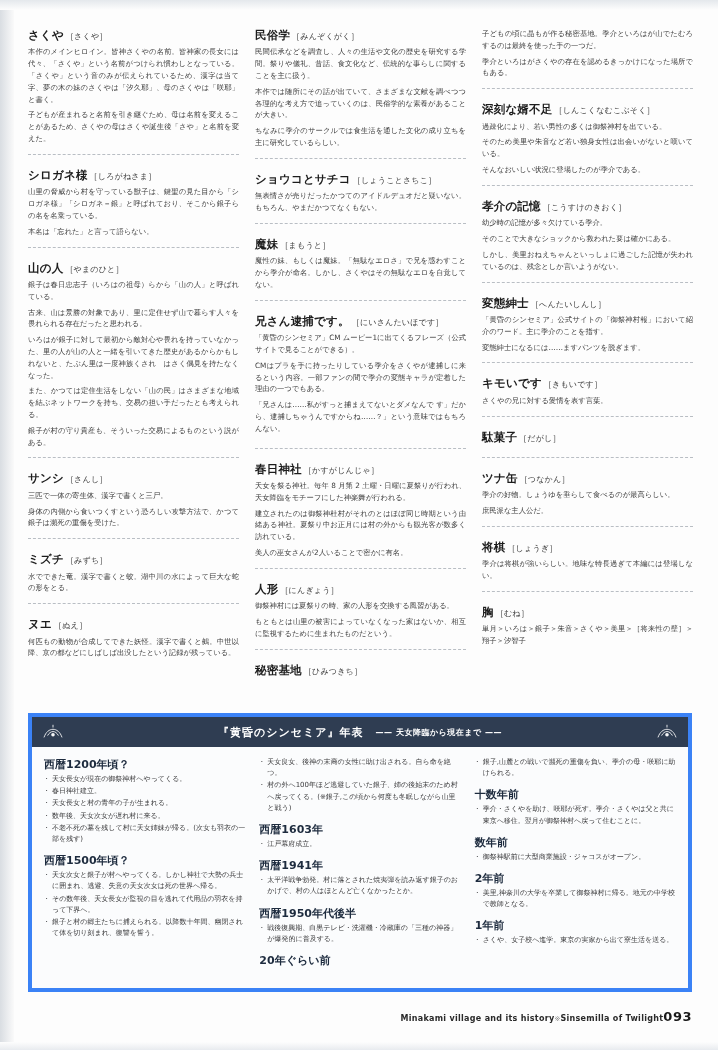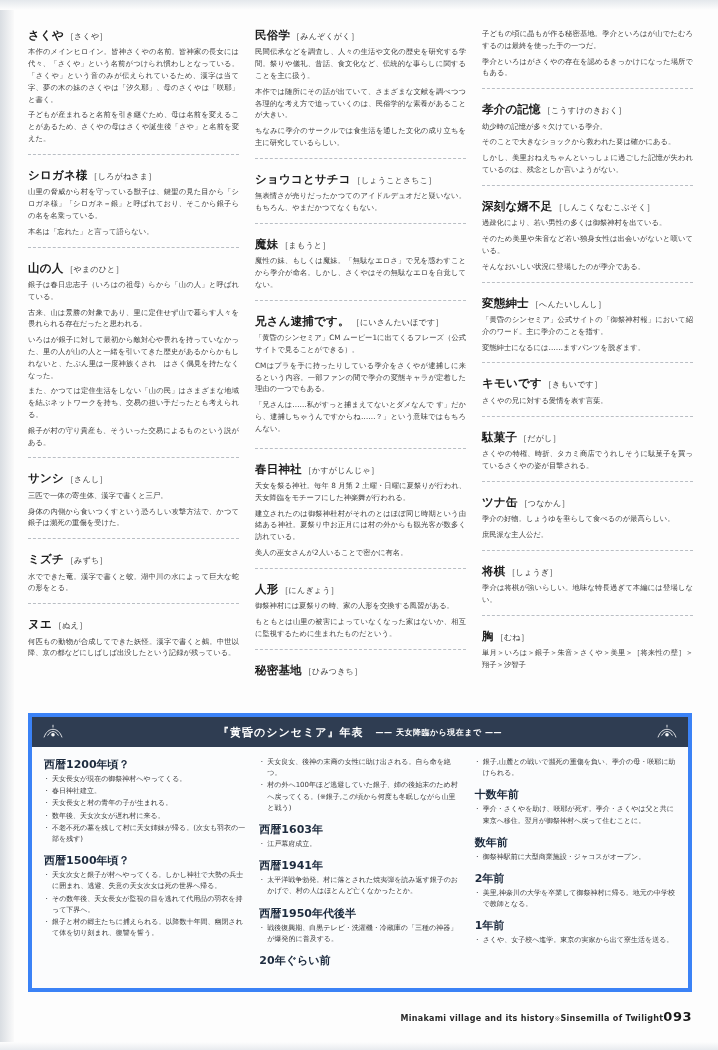--- a/index.html
+++ b/index.html
@@ -292,53 +292,50 @@
     </div>
 
     <div class="col">
       <div class="entry">
         <div class="body">
           <p>子どもの頃に晶もが作る秘密基地。季介といろはが山でたむろするのは最終を使った手の一つだ。</p>
           <p>季介といろはがさくやの存在を認めるきっかけになった場所でもある。</p>
         </div>
       </div>
       <div class="entry">
+        <div class="term"><span>深刻な婿不足</span><span class="reading">［しんこくなむこぶそく］</span></div>
+        <div class="body">
+          <p>過疎化により、若い男性の多くは御祭神村を出ている。</p>
+          <p>そのため美里や朱音など若い独身女性は出会いがないと嘆いている。</p>
+          <p>そんなおいしい状況に登場したのが季介である。</p>
+        </div>
+      </div>
+      <div class="entry">
         <div class="term"><span>孝介の記憶</span><span class="reading">［こうすけのきおく］</span></div>
         <div class="body">
           <p>幼少時の記憶が多々欠けている季介。</p>
           <p>そのことで大きなショックから救われた要は確かにある。</p>
           <p>しかし、美里おねえちゃんといっしょに過ごした記憶が失われているのは、残念としか言いようがない。</p>
         </div>
       </div>
       <div class="entry">
-        <div class="term"><span>深刻な婿不足</span><span class="reading">［しんこくなむこぶそく］</span></div>
-        <div class="body">
-          <p>過疎化により、若い男性の多くは御祭神村を出ている。</p>
-          <p>そのため美里や朱音など若い独身女性は出会いがないと嘆いている。</p>
-          <p>そんなおいしい状況に登場したのが季介である。</p>
-        </div>
-      </div>
-      <div class="entry">
         <div class="term"><span>変態紳士</span><span class="reading">［へんたいしんし］</span></div>
         <div class="body">
           <p>「黄昏のシンセミア」公式サイトの「御祭神村報」において紹介のワード。主に季介のことを指す。</p>
           <p>変態紳士になるには……ますパンツを脱ぎます。</p>
         </div>
       </div>
       <div class="entry">
         <div class="term"><span>キモいです</span><span class="reading">［きもいです］</span></div>
         <div class="body">
           <p>さくやの兄に対する愛情を表す言葉。</p>
         </div>
       </div>
       <div class="entry">
         <div class="term"><span>駄菓子</span><span class="reading">［だがし］</span></div>
-        <div class="body">
-          <p>さくやの特権、時折、タカミ商店でうれしそうに駄菓子を買っているさくやの姿が目撃される。</p>
-        </div>
       </div>
       <div class="entry">
         <div class="term"><span>ツナ缶</span><span class="reading">［つなかん］</span></div>
         <div class="body">
           <p>季介の好物。しょうゆを垂らして食べるのが最高らしい。</p>
           <p>庶民派な主人公だ。</p>
         </div>
       </div>
       <div class="entry">
         <div class="term"><span>将棋</span><span class="reading">［しょうぎ］</span></div>

